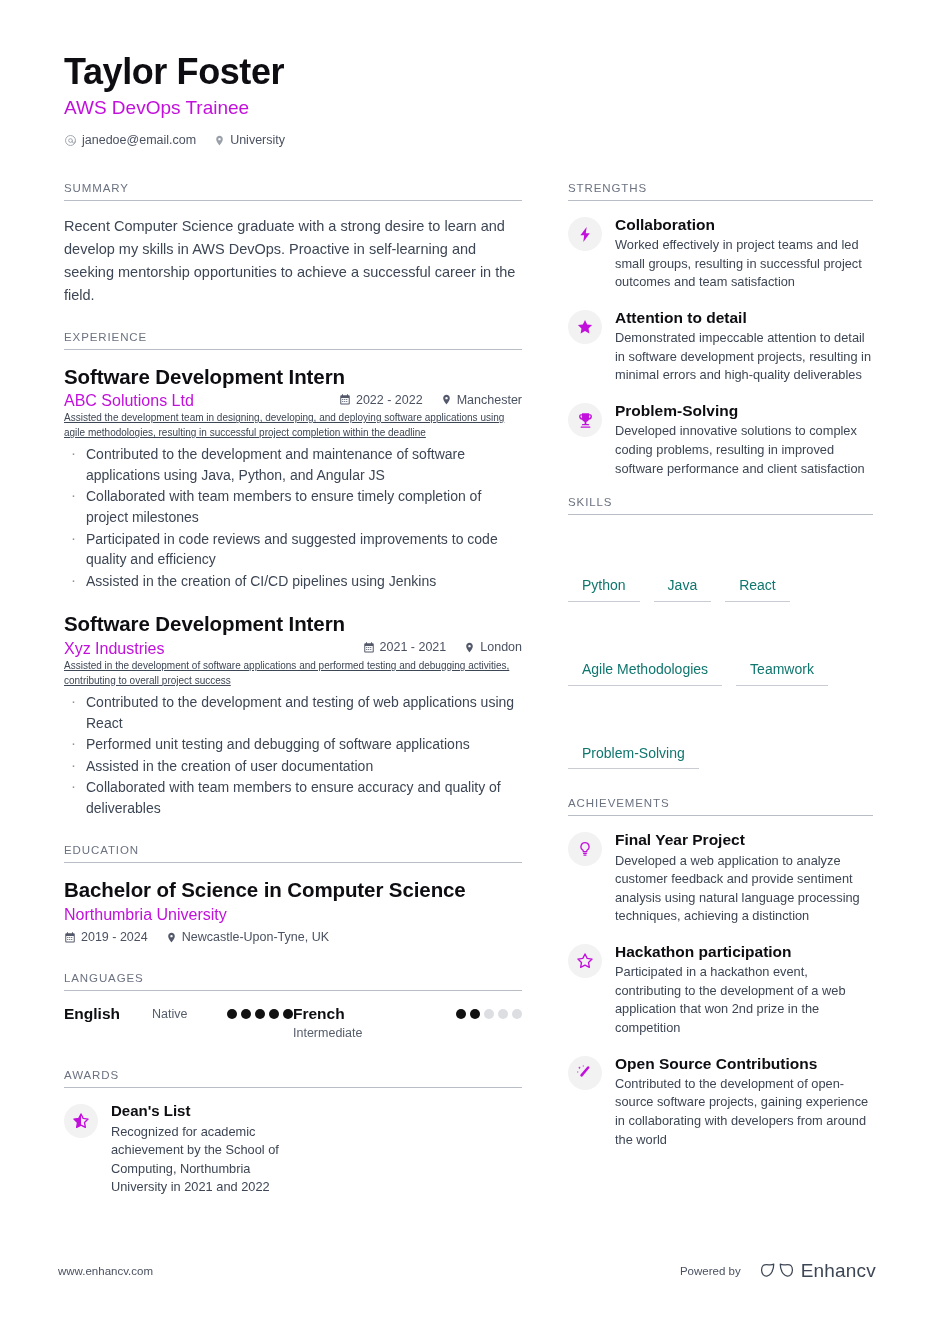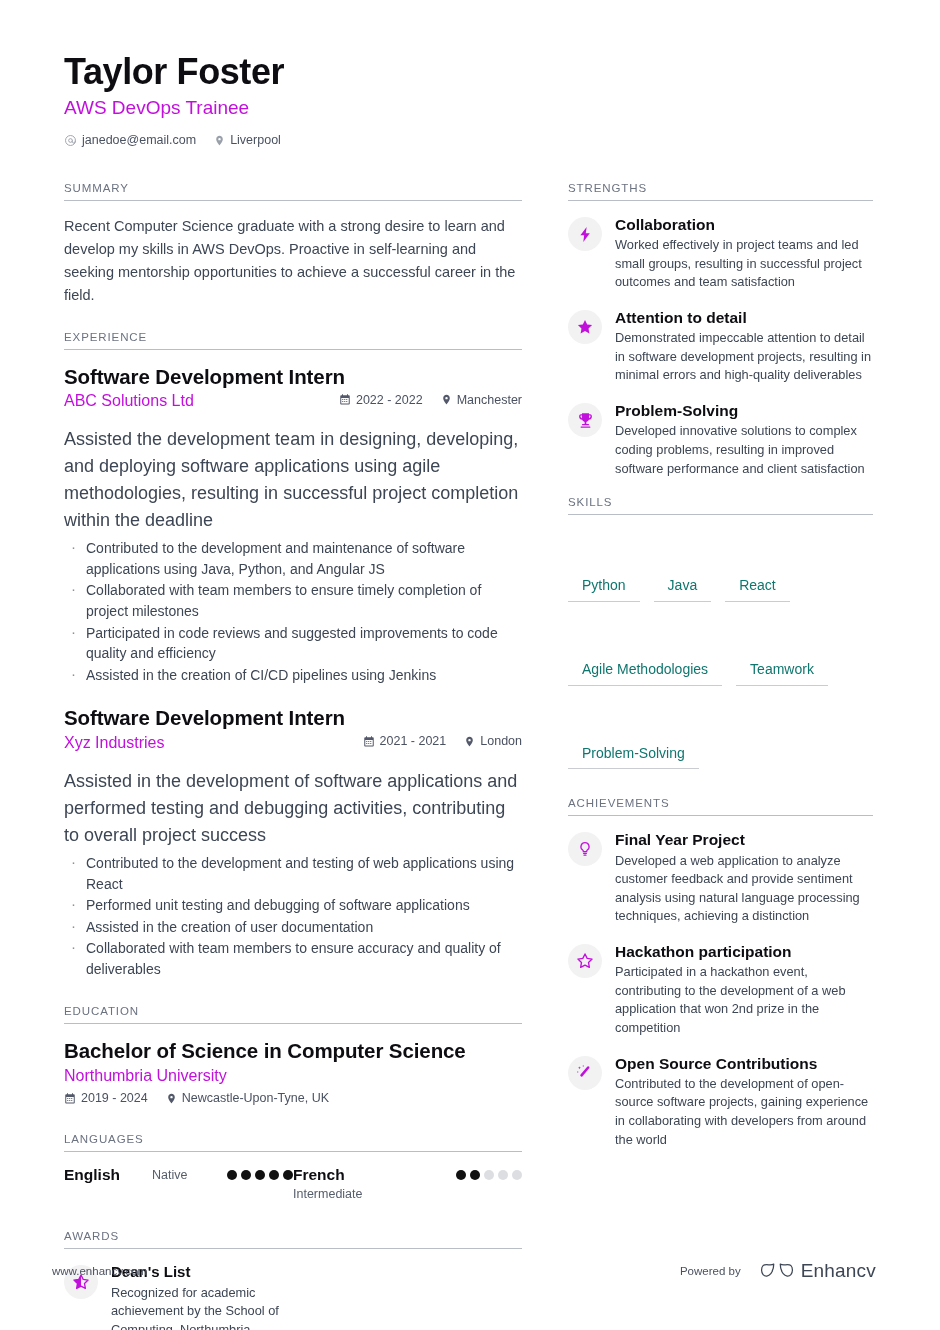--- a/index.html
+++ b/index.html
@@ -120,24 +120,25 @@
     color: #4a5160;
   }
   .meta-item {
     display: flex;
     align-items: center;
     gap: 5px;
     white-space: nowrap;
   }
   .meta-item svg { display: block; }
   .entry-desc {
-    font-size: 18px;
+    font-size: 10px;
     line-height: 1.5;
     color: #3d4654;
-    margin-top: 16px;
+    margin-top: 0;
+    text-decoration: underline;
   }
   .bullets {
     list-style: none;
     margin: 4px 0 0 0;
     padding: 0;
   }
   .bullets li {
     position: relative;
     padding-left: 22px;
     font-size: 14px;
@@ -253,21 +254,21 @@
     color: #0f766e;
     padding: 2px 14px 7px 14px;
     border-bottom: 1px solid #c9ccd2;
     line-height: 1.2;
     margin-top: 48px;
   }
 
   
   .footer {
     position: absolute;
-    left: 52px;
+    left: 58px;
     right: 64px;
     bottom: 48px;
     display: flex;
     align-items: center;
     justify-content: space-between;
     font-size: 11.5px;
     color: #4a5160;
   }
   .footer-brand {
     display: flex;
@@ -299,21 +300,21 @@
           </svg>
         </span>
         <span>janedoe@email.com</span>
       </div>
       <div class="contact-item">
         <span>
           <svg width="11" height="13" viewBox="0 0 24 24" fill="#9aa0aa">
             <path d="M12 1.8c-4 0-7.2 3.2-7.2 7.2 0 5.4 7.2 13.2 7.2 13.2s7.2-7.8 7.2-13.2c0-4-3.2-7.2-7.2-7.2zm0 9.9a2.7 2.7 0 1 1 0-5.4 2.7 2.7 0 0 1 0 5.4z"></path>
           </svg>
         </span>
-        <span>Liverpool</span>
+        <span>University</span>
       </div>
     </div>
   </div>
 
   <div class="col-left">
 
     <div class="section">
       <div class="section-title">SUMMARY</div>
       <div class="summary-text">Recent Computer Science graduate with a strong desire to learn and develop my skills in AWS DevOps. Proactive in self-learning and seeking mentorship opportunities to achieve a successful career in the field.</div>
     </div>

